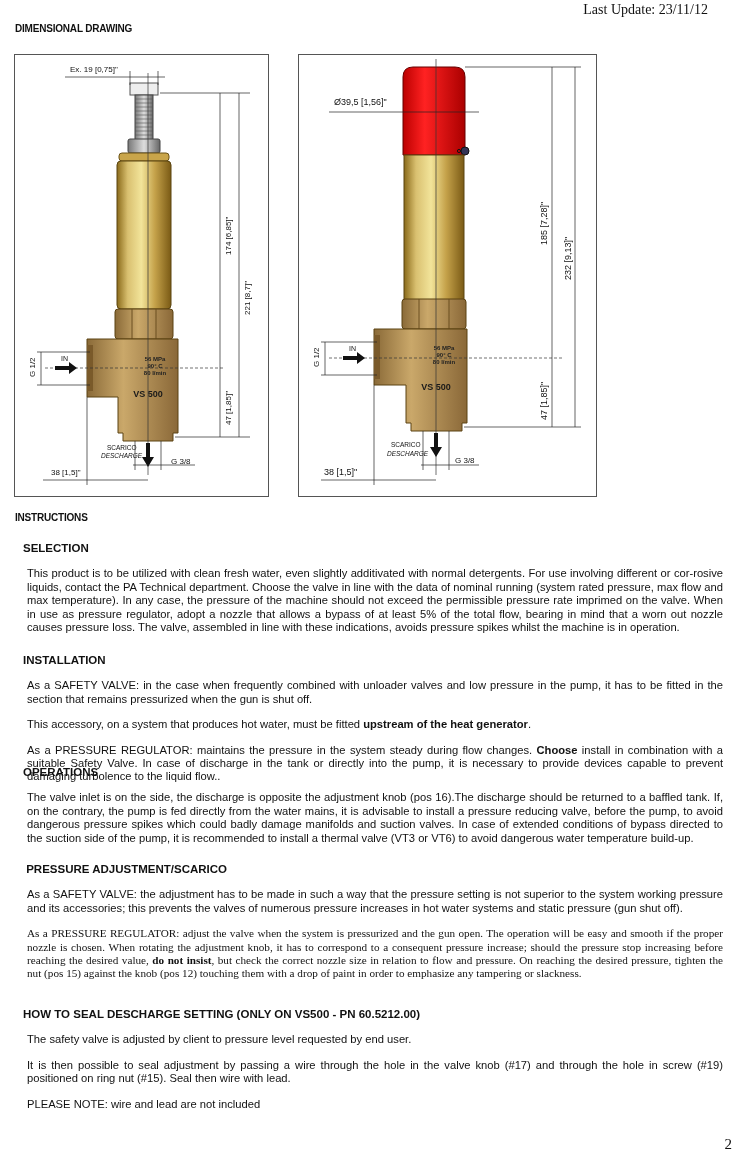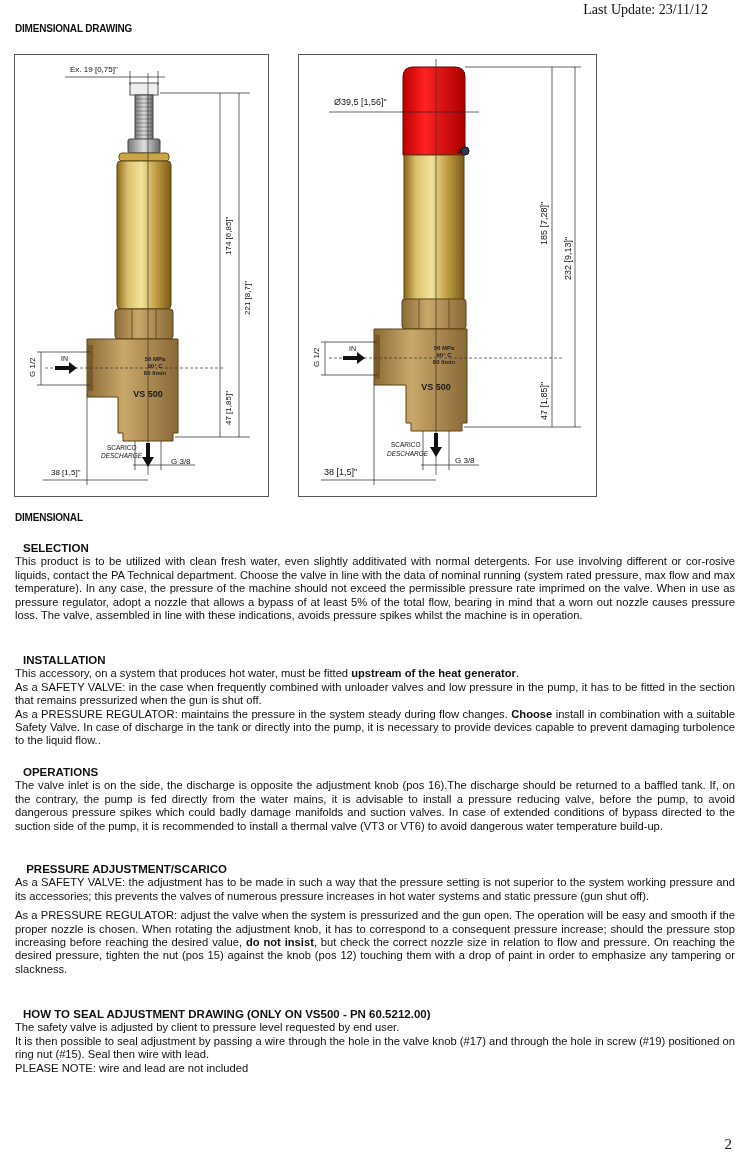--- a/index.html
+++ b/index.html
@@ -4,22 +4,22 @@
 <style>
   * { margin:0; padding:0; box-sizing:border-box; }
   html, body { width:750px; height:1157px; background:#fff; overflow:hidden; }
   body { position:relative; font-family:"Liberation Sans", sans-serif; color:#111; }
   .last-update { position:absolute; top:2px; right:42px; font-family:"Liberation Serif", serif; font-size:14px; }
   .h1 { position:absolute; left:15px; font-weight:bold; font-size:10px; letter-spacing:-0.2px; }
   .frame { position:absolute; border:1.5px solid #555; background:#fff; }
   .frame svg { position:absolute; left:0; top:0; }
   .section { position:absolute; left:15px; width:720px; font-size:11.2px; line-height:13.4px; text-align:justify; }
   .section .title { font-weight:bold; font-size:11.5px;margin-left:8px; }
-  .section p { margin:0; }
-  .section p.gap { margin-top:6px; }
+  .section p { margin:12px; }
+  .section p.gap { margin-top:6px;font-family:Liberation Serif, serif; }
   .page-num { position:absolute; right:18px; bottom:4px; font-family:"Liberation Serif", serif; font-size:15px; }
   .dimtext { font-family:"Liberation Sans", sans-serif; font-size:8px; fill:#111; }
   .label-small { font-family:"Liberation Sans", sans-serif; font-size:6px; fill:#222; font-weight:bold; }
 </style>
 </head>
 <body>
 
 <div class="last-update">Last Update:  23/11/12</div>
 
 <div class="h1" style="top:23px;">DIMENSIONAL DRAWING</div>
@@ -172,45 +172,45 @@
     <line x1="150" y1="376" x2="150" y2="415" stroke="#222" stroke-width="0.7"></line>
     <line x1="122" y1="410" x2="180" y2="410" stroke="#222" stroke-width="0.7"></line>
     <text x="156" y="408" class="dimtext">G 3/8</text>
 
     <line x1="75" y1="330" x2="75" y2="430" stroke="#222" stroke-width="0.7"></line>
     <line x1="22" y1="425" x2="137" y2="425" stroke="#222" stroke-width="0.7"></line>
     <text x="25" y="420" class="dimtext" style="font-size:9px">38 [1,5]"</text>
   </svg>
 </div>
 
-<div class="h1" style="top:512px;">DIMENSIONAL</div>
+<div class="h1" style="top:512px;">INSTRUCTIONS</div>
 
 <div class="section" style="top:542px;">
   <div class="title">SELECTION</div>
   <p>This product is to be utilized with clean fresh water, even slightly additivated with normal detergents. For use involving different or cor-rosive liquids, contact the PA Technical department. Choose the valve in line with the data of nominal running (system rated pressure, max flow and max temperature). In any case, the pressure of the machine should not exceed the permissible pressure rate imprimed on the valve. When in use as pressure regulator, adopt a nozzle that allows a bypass of at least 5% of the total flow, bearing in mind that a worn out nozzle causes pressure loss. The valve, assembled in line with these indications, avoids pressure spikes whilst the machine is in operation.</p>
 </div>
 
 <div class="section" style="top:654px;">
   <div class="title">INSTALLATION</div>
+  <p>As a SAFETY VALVE: in the case when frequently combined with unloader valves and low pressure in the pump, it has to be fitted in the section that remains pressurized when the gun is shut off.</p>
   <p><span>This accessory, on a system that produces hot water, must be fitted </span><b>upstream of the heat generator</b><span>.</span></p>
-  <p>As a SAFETY VALVE: in the case when frequently combined with unloader valves and low pressure in the pump, it has to be fitted in the section that remains pressurized when the gun is shut off.</p>
   <p><span>As a PRESSURE REGULATOR: maintains the pressure in the system steady during flow changes. </span><b>Choose</b><span> install in combination with a suitable Safety Valve. In case of discharge in the tank or directly into the pump, it is necessary to provide devices capable to prevent damaging turbolence to the liquid flow..</span></p>
 </div>
 
 <div class="section" style="top:766px;">
   <div class="title">OPERATIONS</div>
   <p>The valve inlet is on the side, the discharge is opposite the adjustment knob (pos 16).The discharge should be returned to a baffled tank. If, on the contrary, the pump is fed directly from the water mains, it is advisable to install a pressure reducing valve, before the pump, to avoid dangerous pressure spikes which could badly damage manifolds and suction valves. In case of extended conditions of bypass directed to the suction side of the pump, it is recommended to install a thermal valve (VT3 or VT6) to avoid dangerous water temperature build-up.</p>
 </div>
 
 <div class="section" style="top:863px;">
   <div class="title" style="white-space:pre"> PRESSURE ADJUSTMENT/SCARICO</div>
   <p>As a SAFETY VALVE: the adjustment has to be made in such a way that the pressure setting is not superior to the system working pressure and its accessories; this prevents the valves of numerous pressure increases in hot water systems and static pressure (gun shut off).</p>
   <p class="gap"><span>As a PRESSURE REGULATOR: adjust the valve when the system is pressurized and the gun open. The operation will be easy and smooth if the proper nozzle is chosen. When rotating the adjustment knob, it has to correspond to a consequent pressure increase; should the pressure stop increasing before reaching the desired value, </span><b>do not insist</b><span>, but check the correct nozzle size in relation to flow and pressure. On reaching the desired pressure, tighten the nut (pos 15) against the knob (pos 12) touching them with a drop of paint in order to emphasize any tampering or slackness.</span></p>
 </div>
 
 <div class="section" style="top:1008px;">
-  <div class="title">HOW TO SEAL ADJUSTMENT DRAWING (ONLY ON VS500 - PN 60.5212.00)</div>
+  <div class="title">HOW TO SEAL DESCHARGE SETTING (ONLY ON VS500 - PN 60.5212.00)</div>
   <p>The safety valve is adjusted by client to pressure level requested by end user.</p>
   <p>It is then possible to seal adjustment by passing a wire through the hole in the valve knob (#17) and through the hole in screw (#19) positioned on ring nut (#15). Seal then wire with lead.</p>
   <p>PLEASE NOTE: wire and lead are not included</p>
 </div>
 
 <div class="page-num">2</div>
 
 </body></html>

